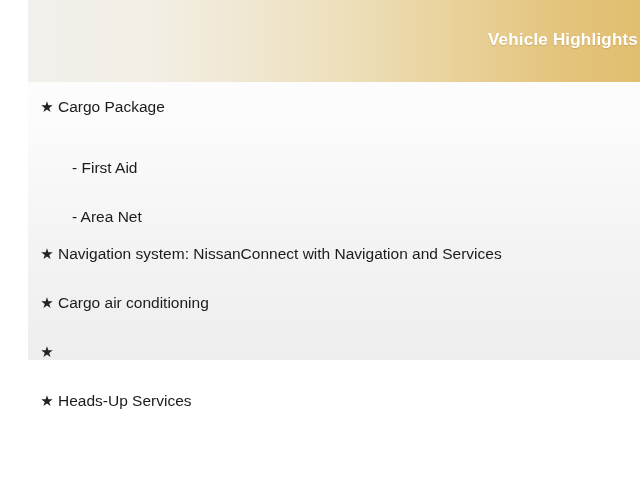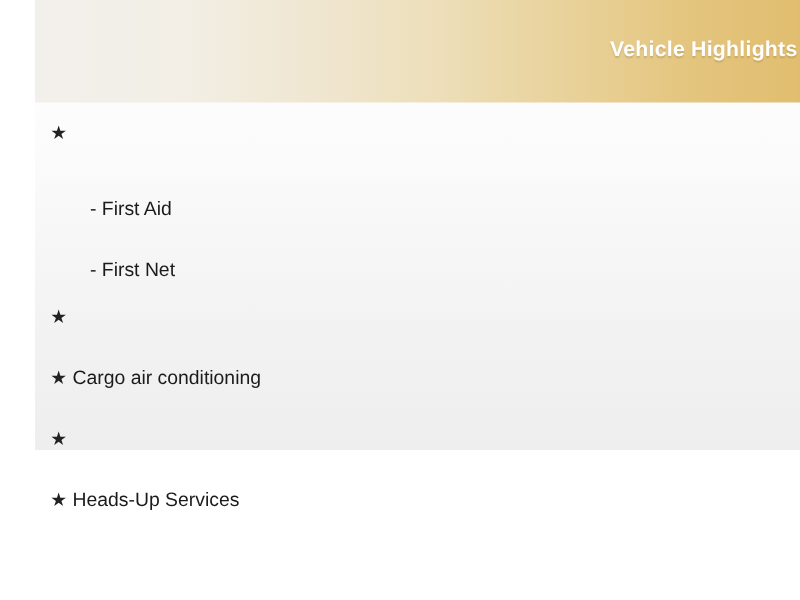--- a/index.html
+++ b/index.html
@@ -96,33 +96,35 @@
 <div class="slide">
 
   <div class="header-band">
     <div class="header-title">Vehicle Highlights</div>
   </div>
 
   <div class="content">
 
     <div class="bullet-row level-1">
       <span class="star">★</span>
+      <span class="bullet-text">Cargo Package</span>
     </div>
 
     <div class="bullet-row level-2">
       <span class="sub-text">- First Aid</span>
     </div>
 
 
     <div class="bullet-row level-2">
-      <span class="sub-text">- First Net</span>
+      <span class="sub-text">- Area Net</span>
     </div>
 
     <div class="bullet-row level-1">
       <span class="star">★</span>
+      <span class="bullet-text">Navigation system: NissanConnect with Navigation and Services</span>
     </div>
 
     <div class="bullet-row level-1">
       <span class="star">★</span>
       <span class="bullet-text">Cargo air conditioning</span>
     </div>
 
     <div class="bullet-row level-1">
       <span class="star">★</span>
     </div>

